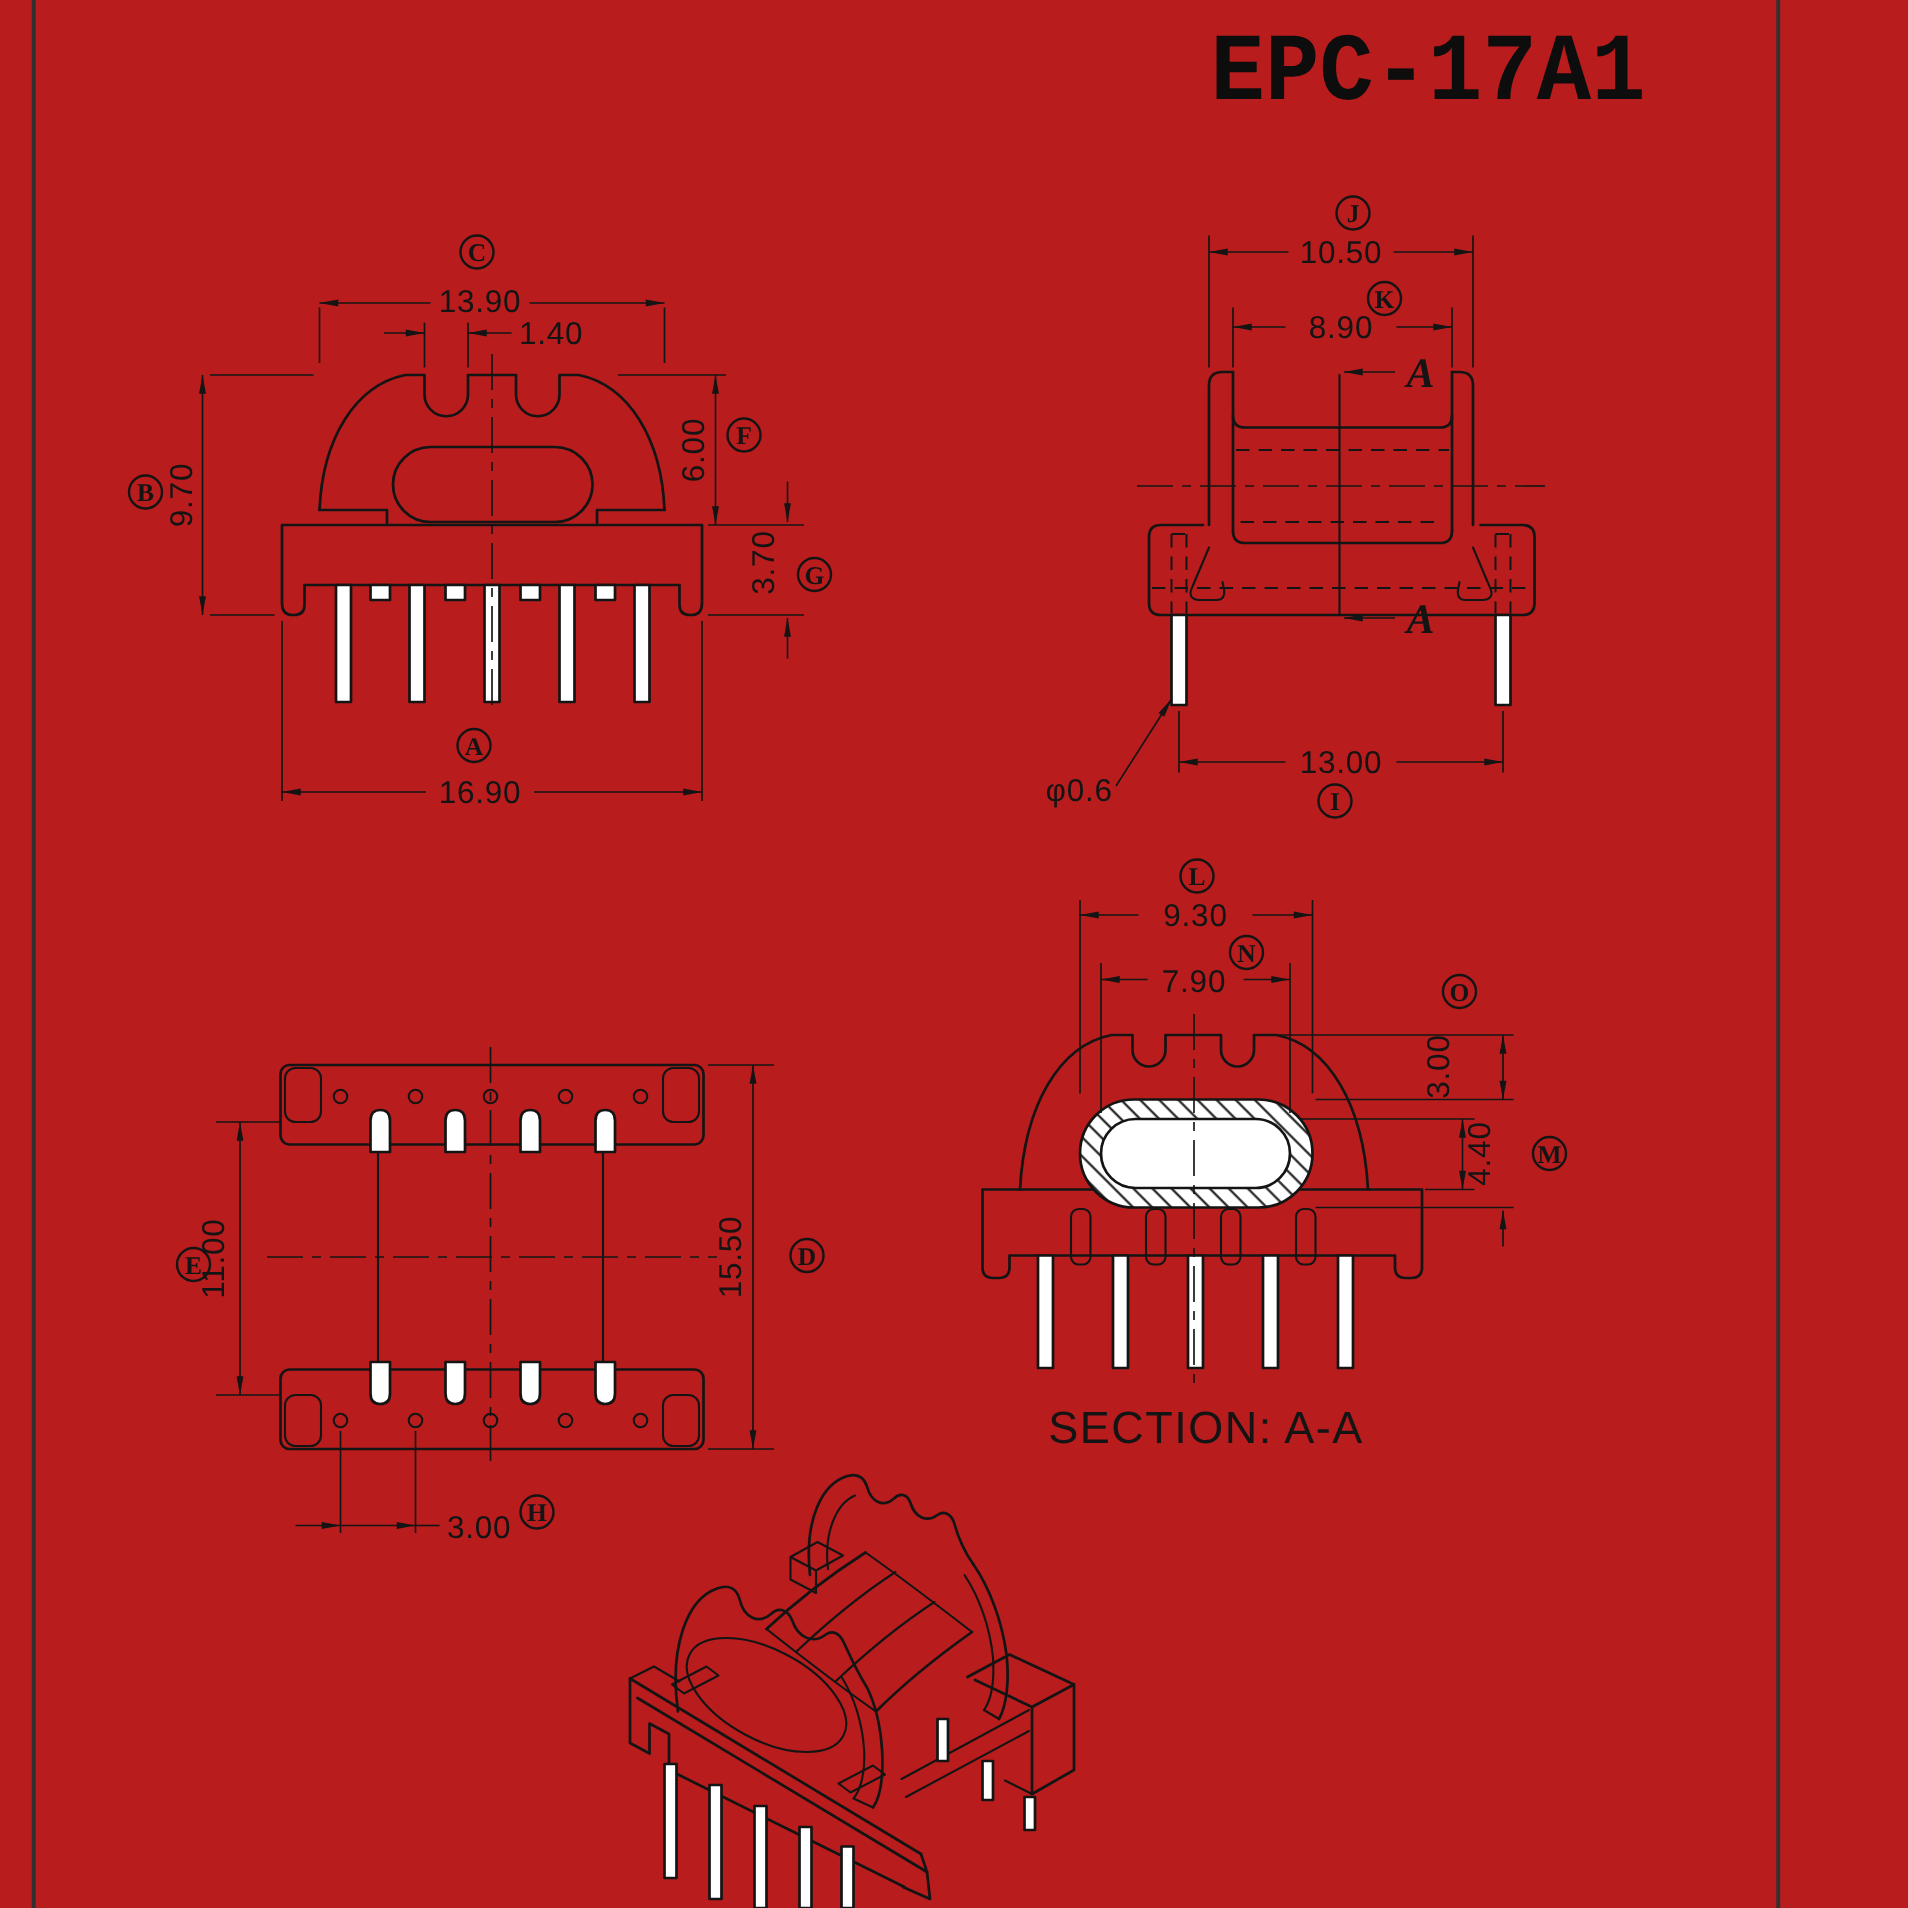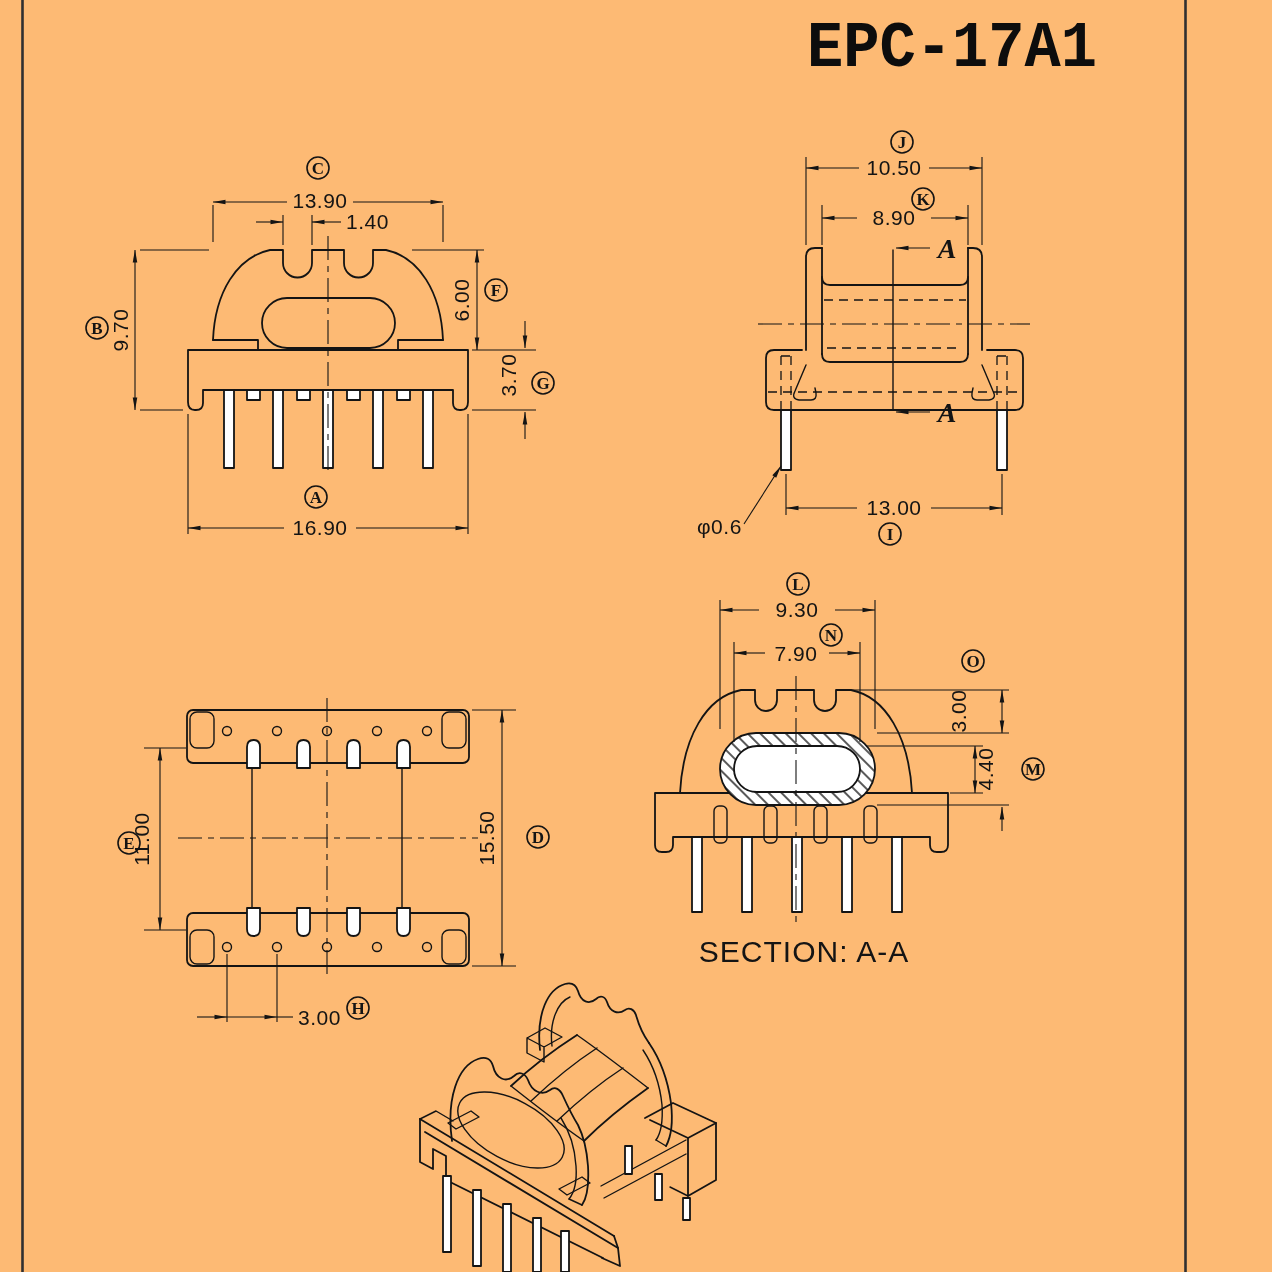--- a/index.html
+++ b/index.html
@@ -1,16 +1,16 @@
 <!DOCTYPE html>
 <html><head>
 <meta charset="utf-8">
 <style>
   html,body{margin:0;padding:0;background:#e8e8e8;}
-  .sheet{position:relative;width:1272px;height:1272px;background:#fdba74;overflow:hidden;
+  .sheet{position:relative;width:1272px;height:1272px;background:#b91c1c;overflow:hidden;
          font-family:"Liberation Sans",sans-serif;}
   svg{position:absolute;left:0;top:0;}
   
   .o  {fill:none;stroke:#141414;stroke-width:1.8;stroke-linecap:round;stroke-linejoin:round;}
   .t  {fill:none;stroke:#141414;stroke-width:1.4;stroke-linecap:round;stroke-linejoin:round;}
   .ow {fill:#ffffff;stroke:#141414;stroke-width:1.8;stroke-linejoin:round;}
   .dim{fill:none;stroke:#141414;stroke-width:1.1;}
   .dsh{fill:none;stroke:#141414;stroke-width:1.3;stroke-dasharray:9 6;}
   .ch {fill:none;stroke:#141414;stroke-width:1.1;stroke-dasharray:24 6 6 6;}
   .dtext{font:21px "Liberation Sans",sans-serif;fill:#141414;letter-spacing:0.5px;}

